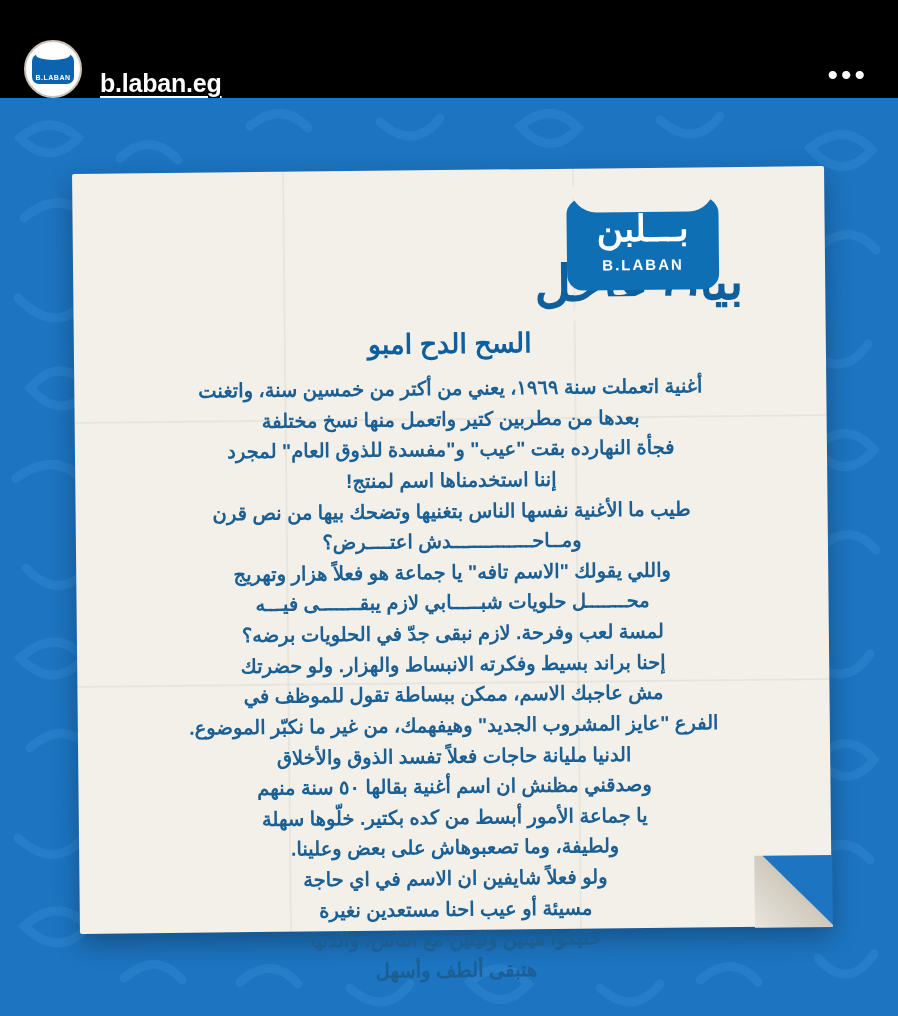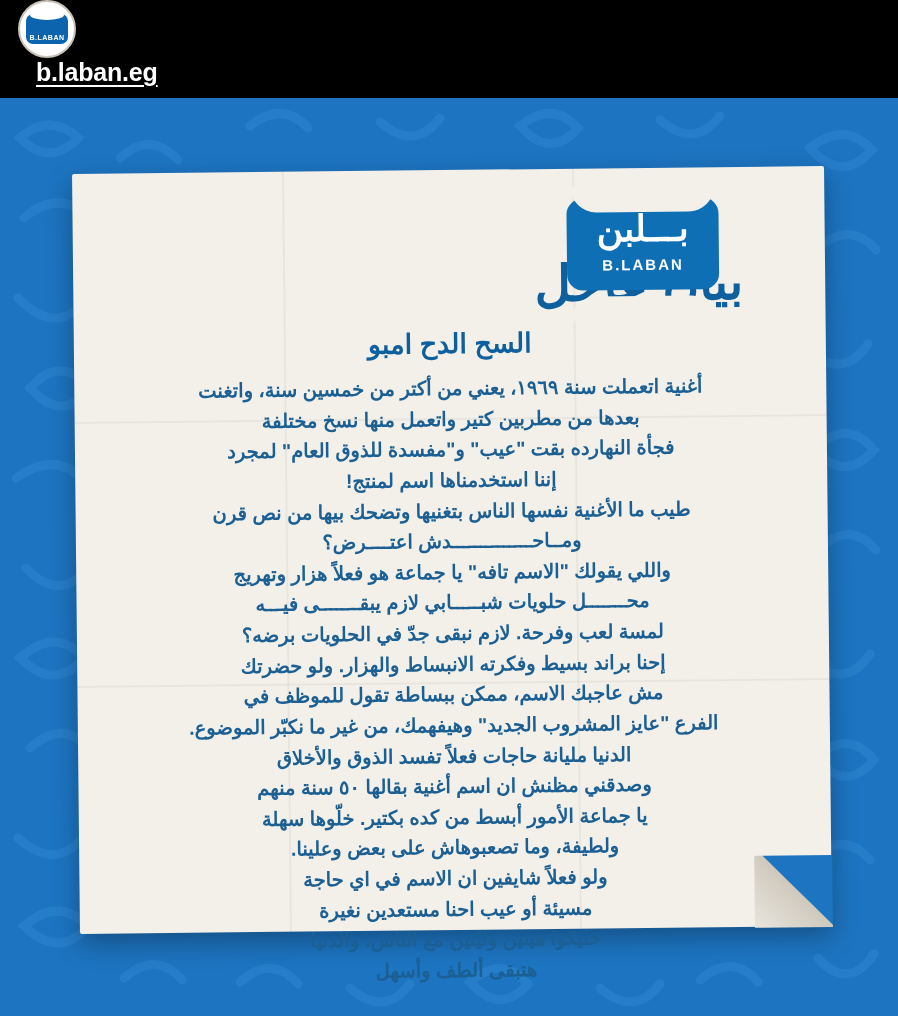--- a/index.html
+++ b/index.html
@@ -24,25 +24,24 @@
 
   
   .header {
     position: absolute;
     top: 0;
     left: 0;
     width: 898px;
     height: 98px;
     background: #000000;
     display: flex;
-    align-items: flex-start;
+    align-items: flex-end;
     direction: ltr;
     box-sizing: border-box;
-    padding: 0 18px;
-    flex-direction: column;
+    padding: 0 24px;
   }
 
   .avatar {
     width: 58px;
     height: 58px;
     border-radius: 50%;
     background: #ffffff;
     border: 2px solid #c9c2b8;
     box-sizing: border-box;
     position: relative;

